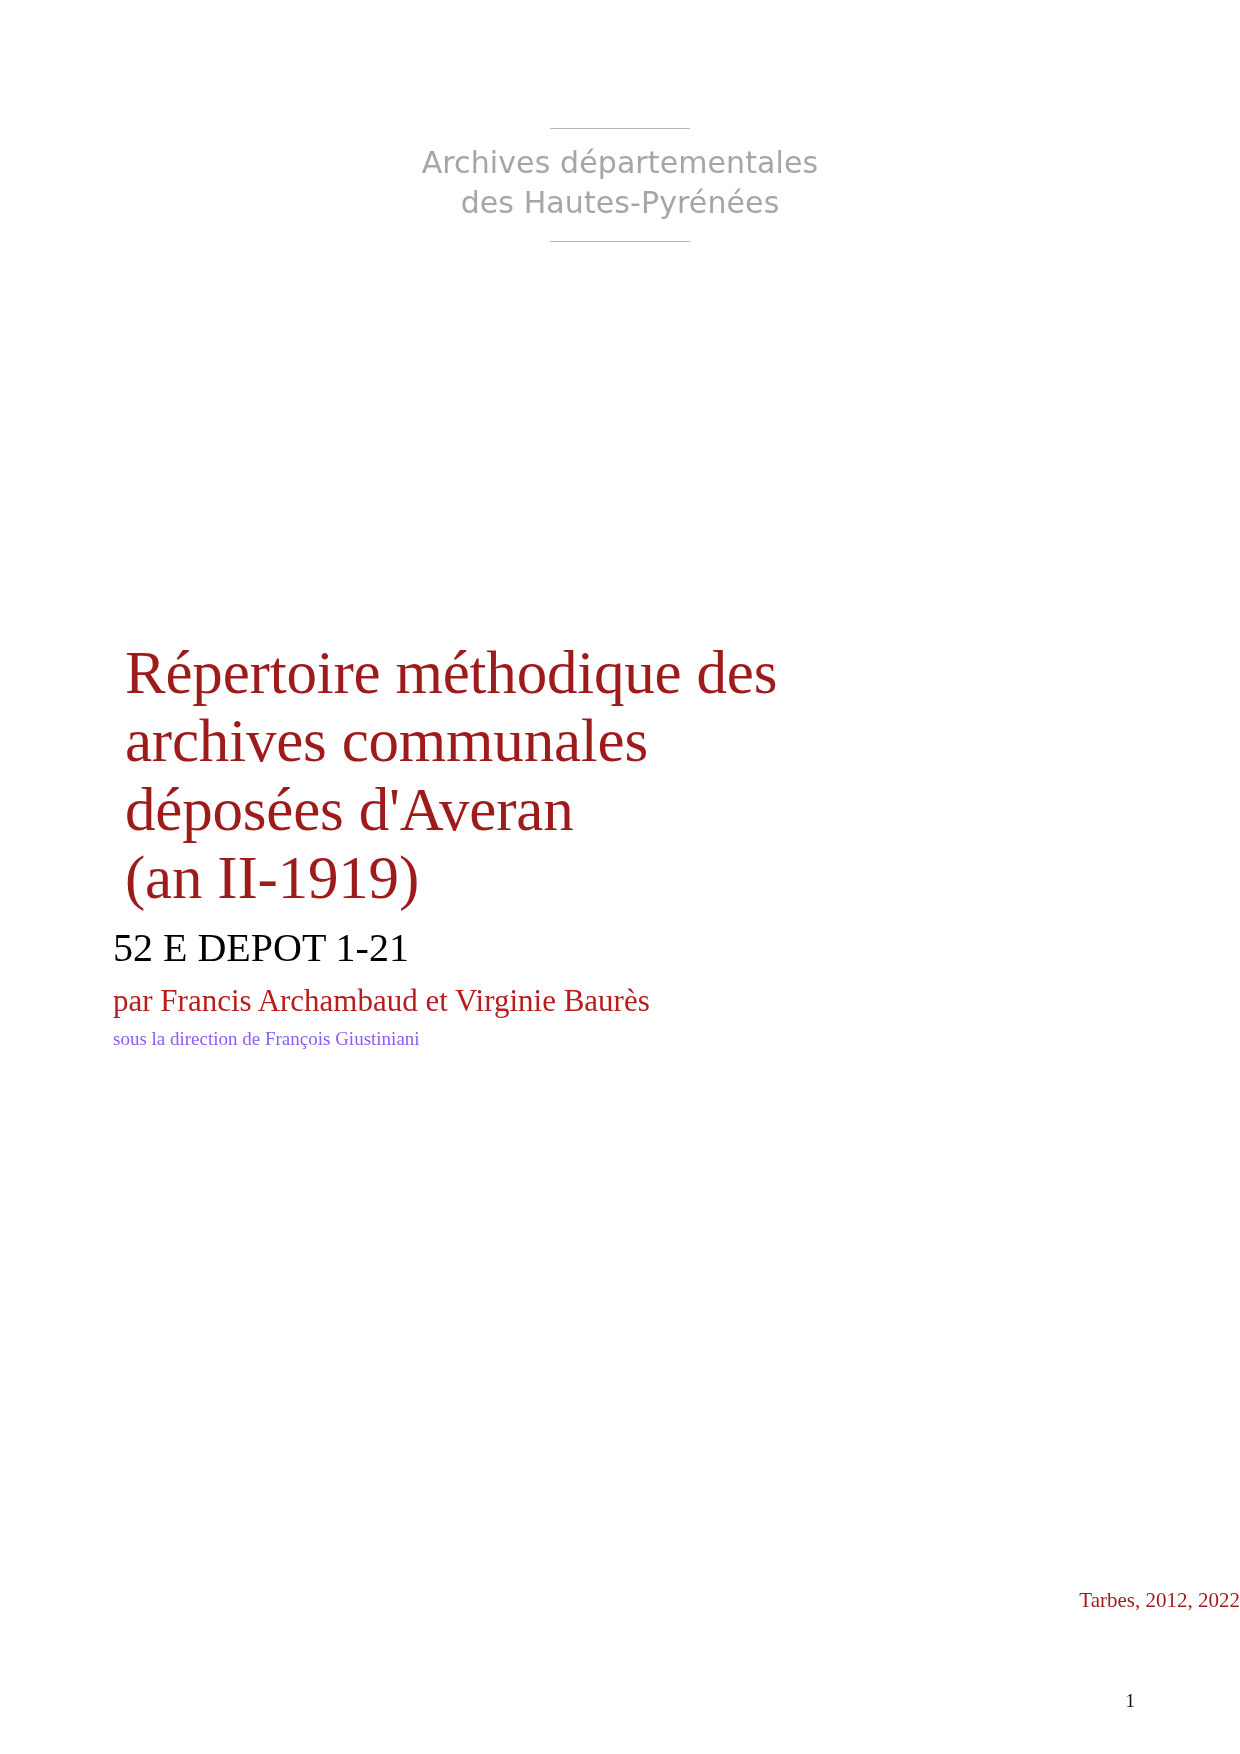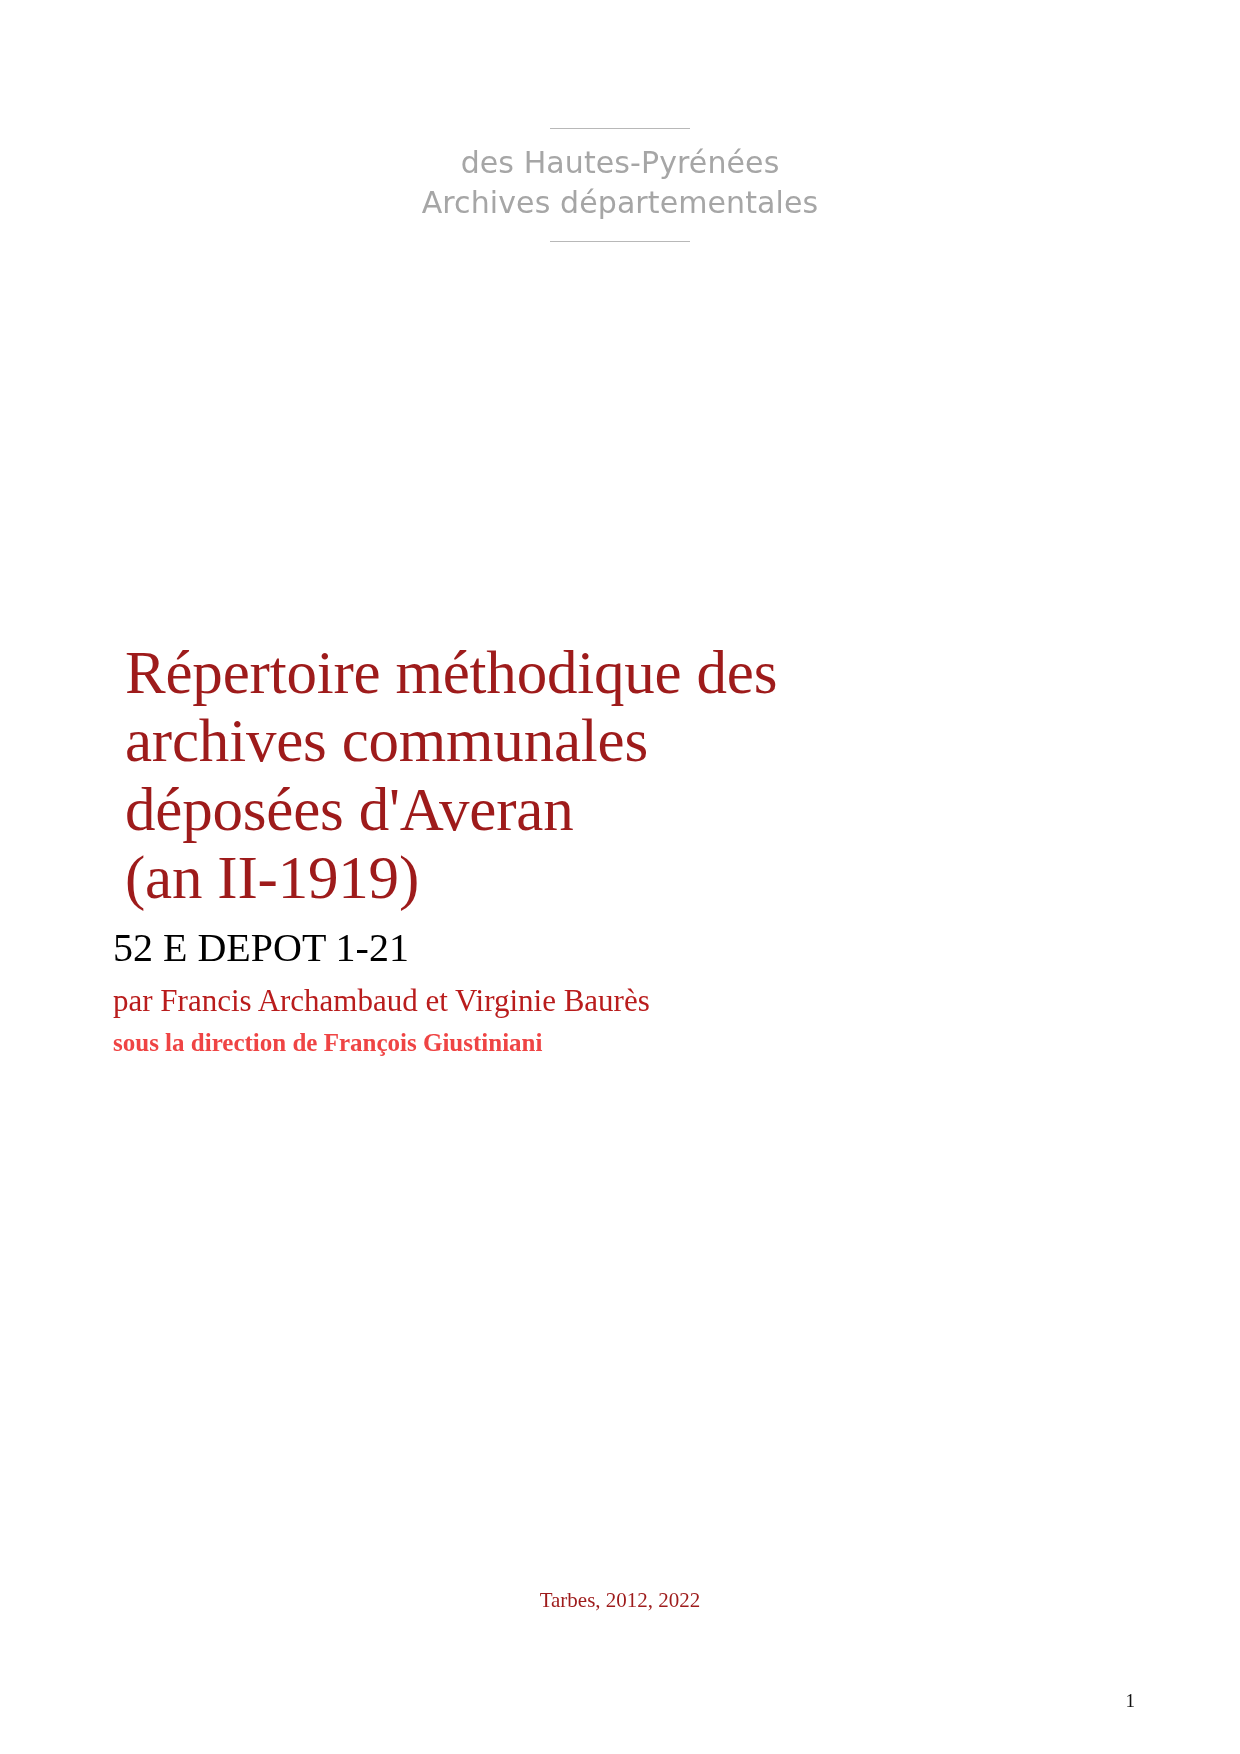--- a/index.html
+++ b/index.html
@@ -70,34 +70,34 @@
   .authors {
     font-family: "Liberation Serif", serif;
     color: #b91c1c;
     font-size: 31px;
     line-height: 1.25;
     margin: 10px 0 0 0;
     font-weight: 400;
   }
   .direction {
     font-family: "Liberation Serif", serif;
-    color: #ef4444;
-    font-size: 25px;
+    color: #8b5cf6;
+    font-size: 19px;
     line-height: 1.3;
     margin: 6px 0 0 0;
-    font-weight: 700;
+    font-weight: 400;
   }
 
   
   .place-date {
     position: absolute;
     top: 1588px;
     left: 0;
     width: 1240px;
-    text-align: center;
+    text-align: right;
     font-family: "Liberation Serif", serif;
     font-size: 21px;
     color: #9e1b1b;
   }
   .page-number {
     position: absolute;
     top: 1690px;
     right: 105px;
     font-family: "Liberation Serif", serif;
     font-size: 19px;
@@ -105,22 +105,22 @@
   }
 </style>
 </head>
 <body>
 
 <div class="page">
 
   <div class="header">
     <div class="rule rule-top"></div>
     <div class="org-name">
+      <span>Archives départementales</span>
       <span>des Hautes-Pyrénées</span>
-      <span>Archives départementales</span>
     </div>
     <div class="rule rule-bottom"></div>
   </div>
 
   <div class="title-block">
     <h1 class="main-title">
       <span class="line">Répertoire méthodique des</span>
       <span class="line">archives communales</span>
       <span class="line">déposées d'Averan</span>
       <span class="line">(an II-1919)</span>

